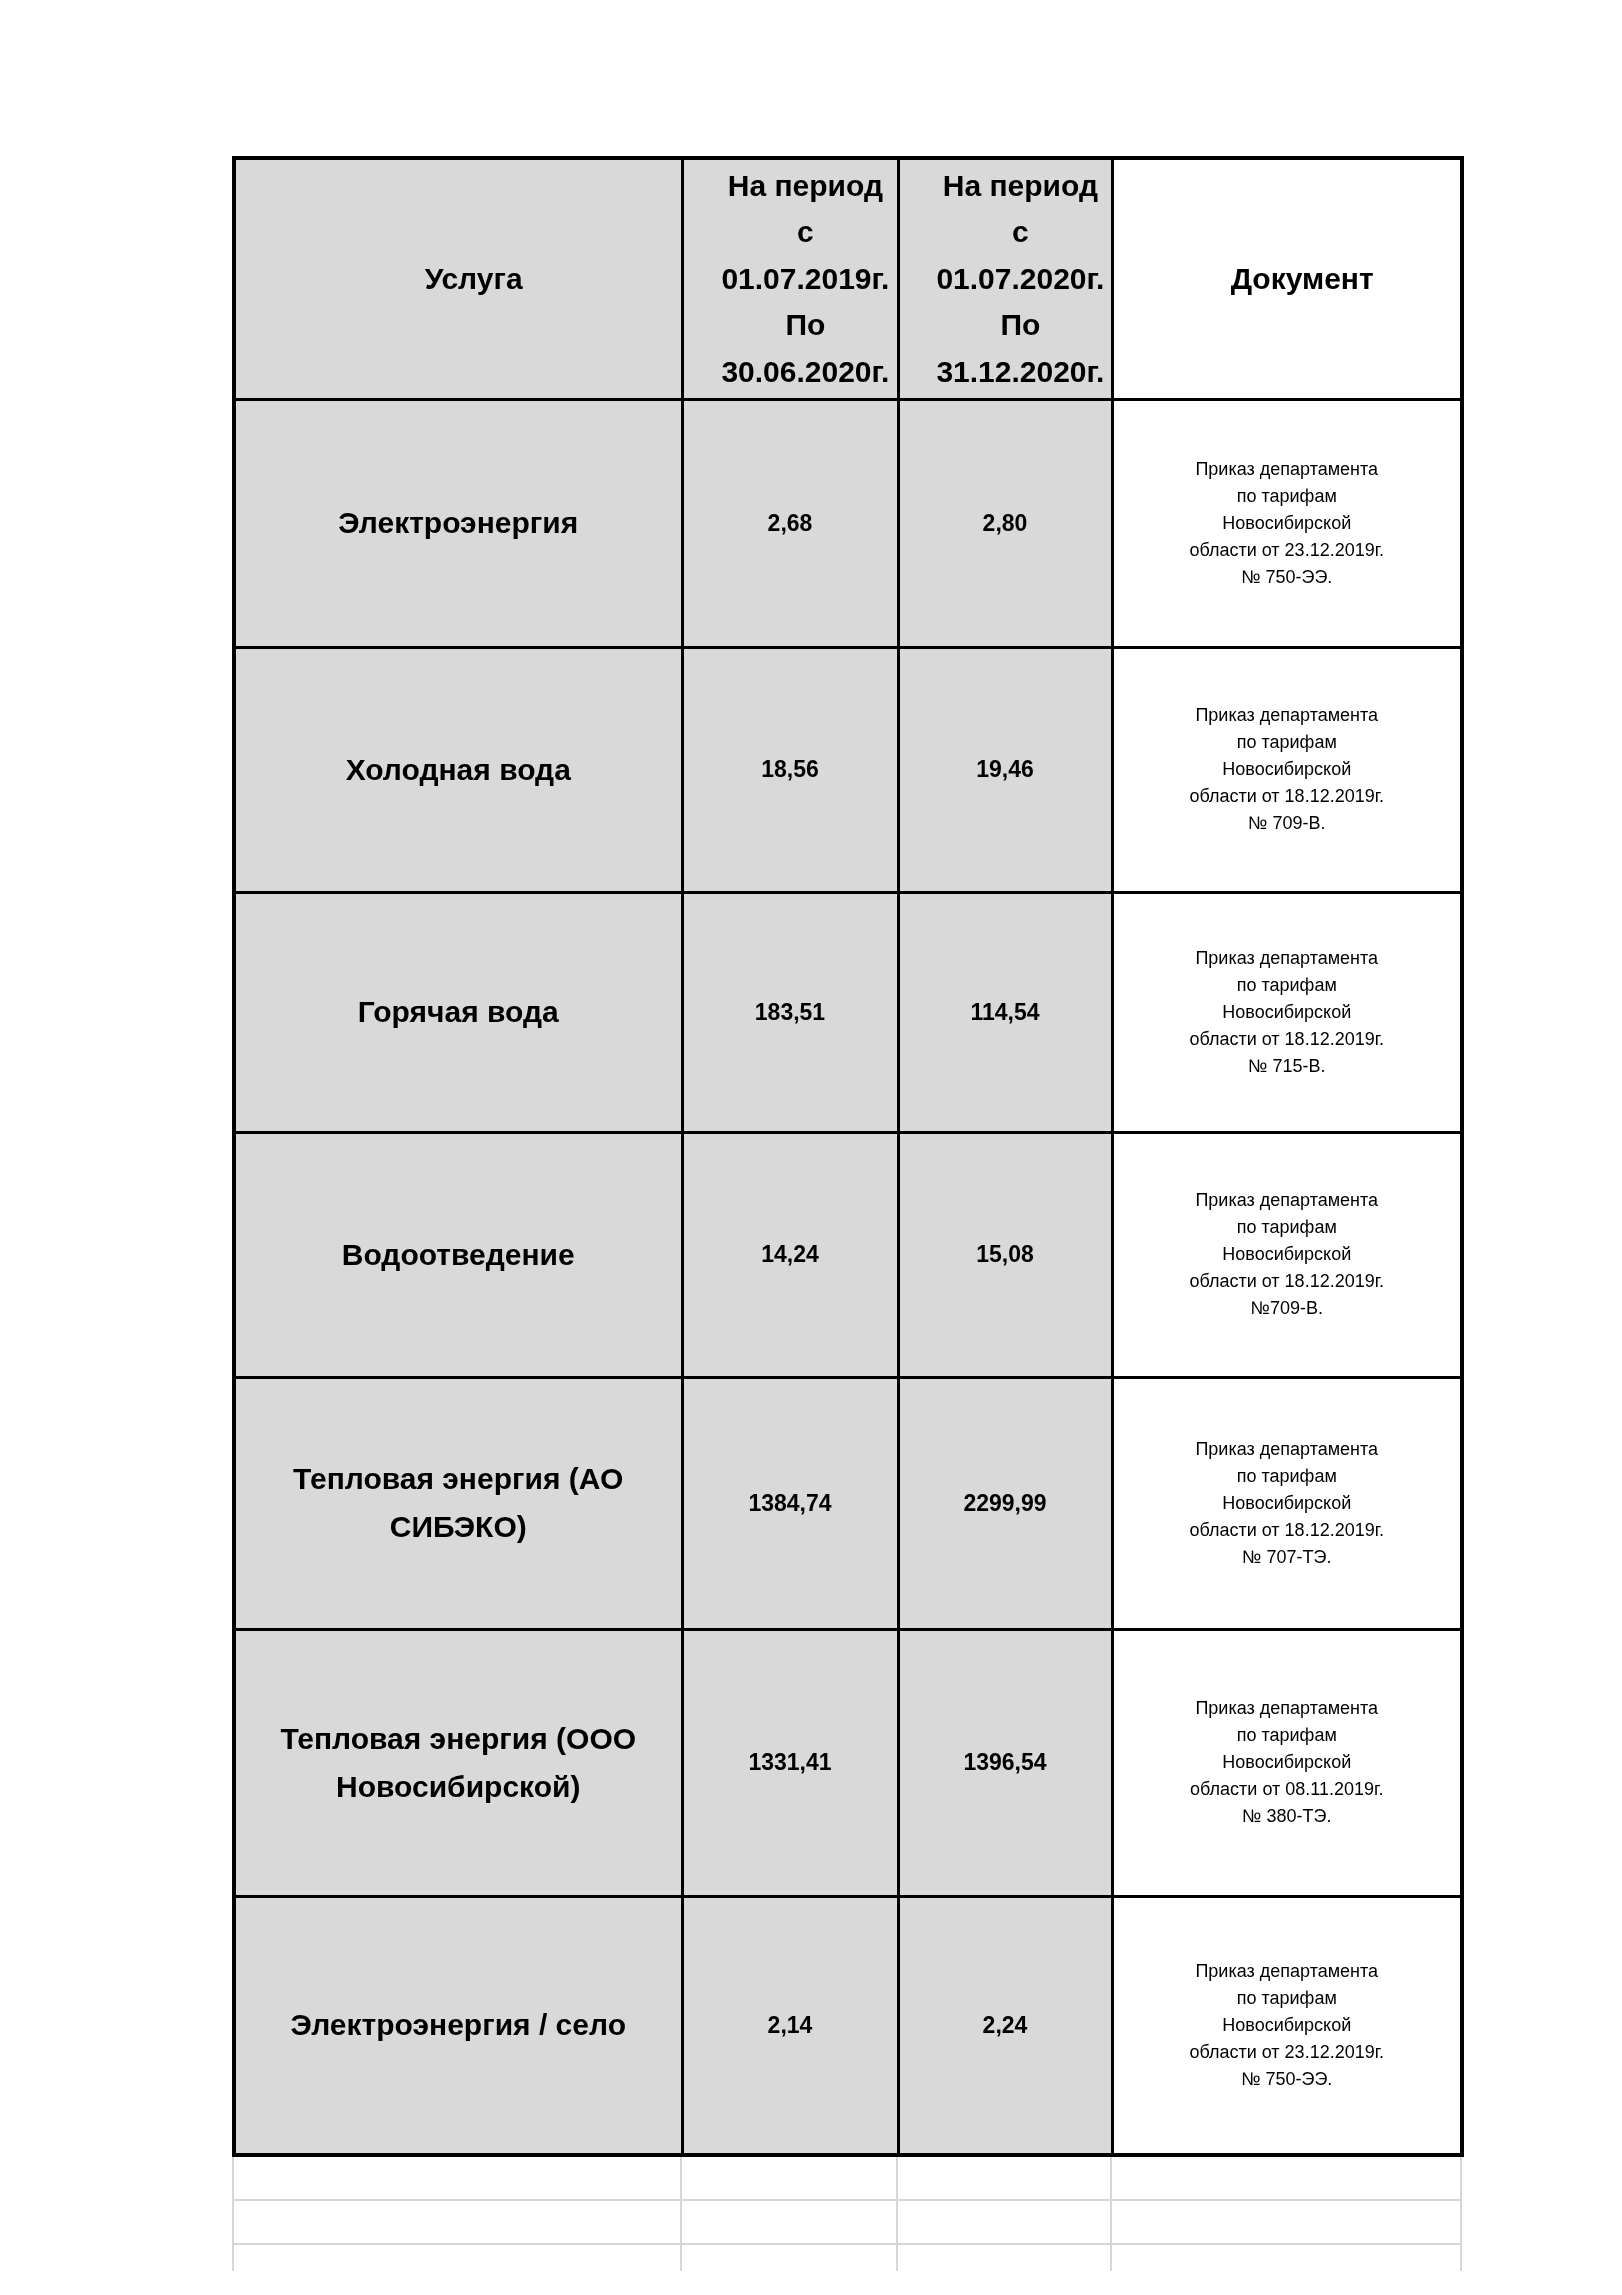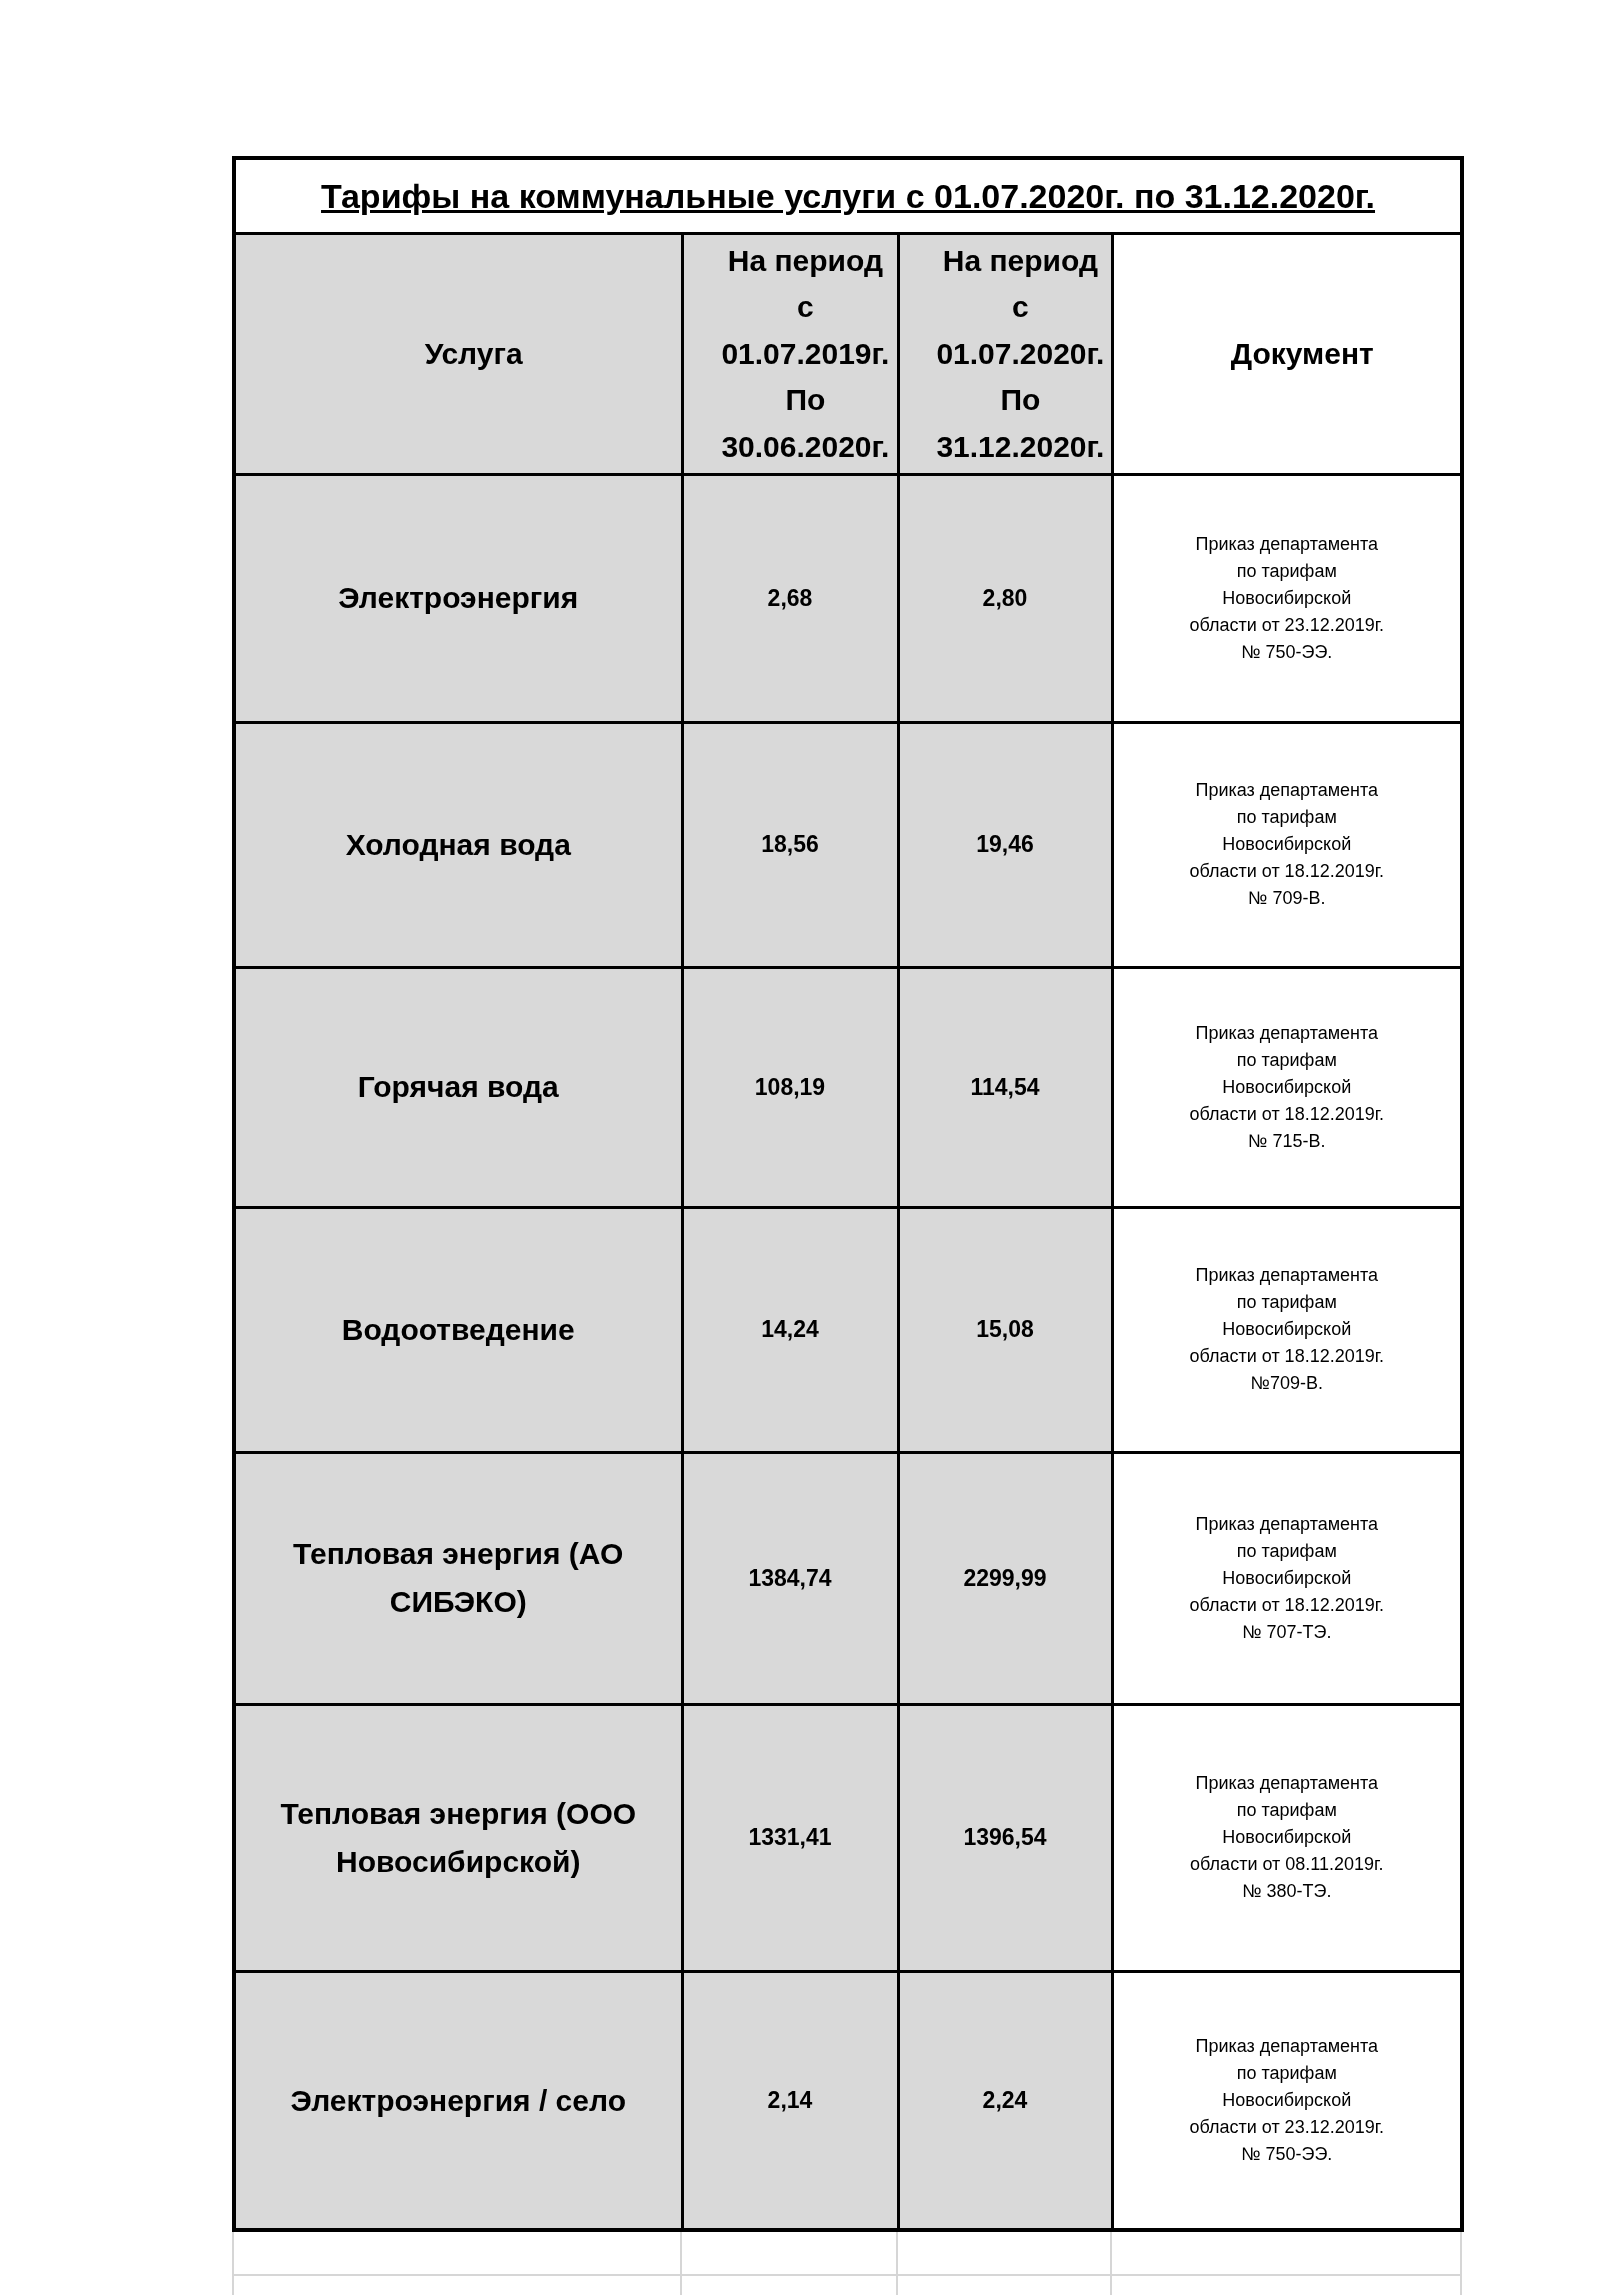--- a/index.html
+++ b/index.html
@@ -79,23 +79,20 @@
 
     <table class="tariff-table">
       <colgroup>
         <col style="width:448px">
         <col style="width:216px">
         <col style="width:214px">
         <col style="width:350px">
       </colgroup>
 
       <tbody>
-          <tr>
-        <td colspan="4" class="title-cell">Тарифы на коммунальные услуги с 01.07.2020г. по 31.12.2020г.</td>
-      </tr>
 
       <tr class="header-row">
         <th class="cell-gray">Услуга</th>
         <th class="cell-gray">На период с
 01.07.2019г.
 По
 30.06.2020г.</th>
         <th class="cell-gray">На период с
 01.07.2020г.
 По
@@ -120,21 +117,21 @@
         <td class="cell-gray num-cell">19,46</td>
         <td class="cell-white doc-cell">Приказ департамента
 по тарифам
 Новосибирской
 области от 18.12.2019г.
 № 709-В.</td>
       </tr>
 
       <tr class="row-h3">
         <td class="cell-gray service-cell">Горячая вода</td>
-        <td class="cell-gray num-cell">108,19</td>
+        <td class="cell-gray num-cell">183,51</td>
         <td class="cell-gray num-cell">114,54</td>
         <td class="cell-white doc-cell">Приказ департамента
 по тарифам
 Новосибирской
 области от 18.12.2019г.
 № 715-В.</td>
       </tr>
 
       <tr class="row-h4">
         <td class="cell-gray service-cell">Водоотведение</td>

